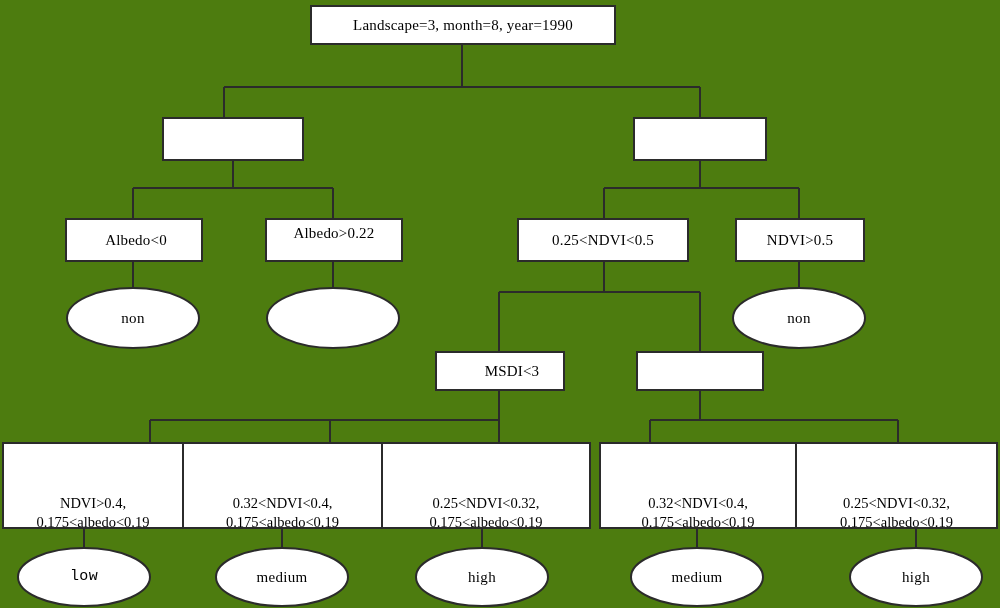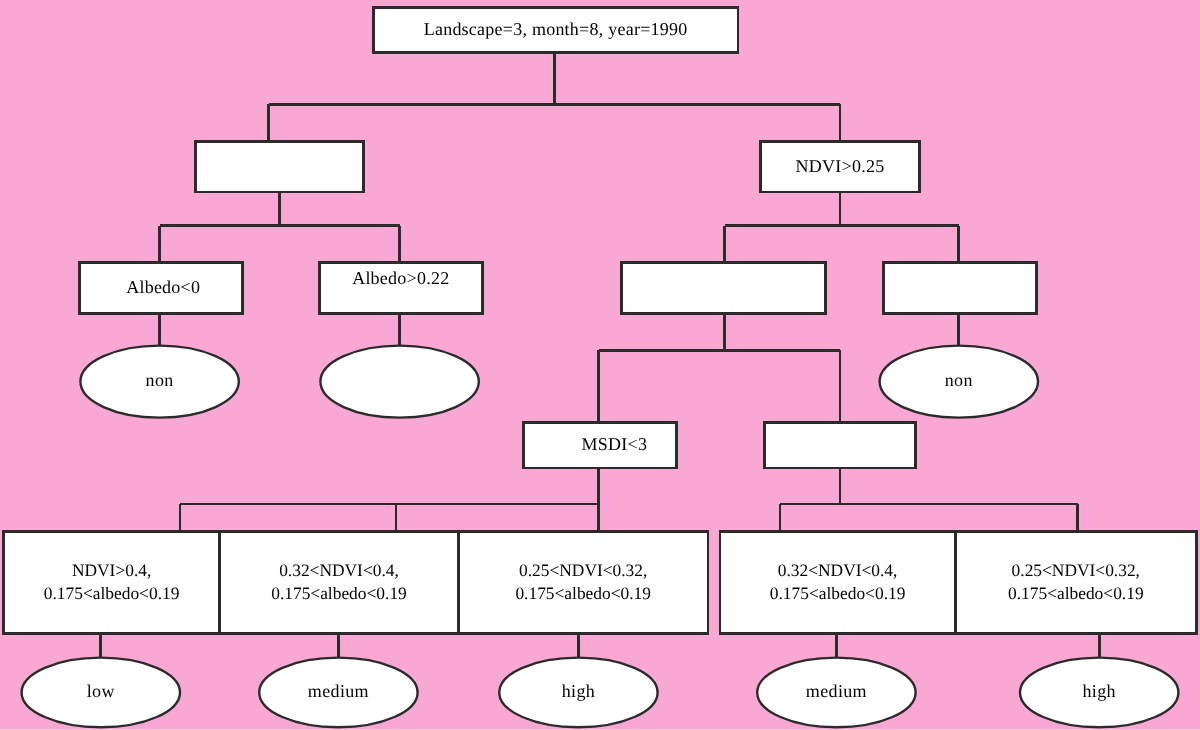--- a/index.html
+++ b/index.html
@@ -10,21 +10,21 @@
   body {
     width: 1000px;
     height: 608px;
     font-family: "Liberation Serif", "DejaVu Serif", serif;
     overflow: hidden;
   }
   #diagram-root {
     position: relative;
     width: 1000px;
     height: 608px;
-    background: #f9a8d4;
+    background: #4d7c0f;
   }
   #tree-svg {
     position: absolute;
     left: 0;
     top: 0;
     width: 1000px;
     height: 608px;
     display: block;
   }
   .node-label {
@@ -42,20 +42,21 @@
   .node-label .ln {
     display: block;
   }
   .rect-text {
     font-size: 15px;
     letter-spacing: 0.2px;
   }
   .rect-text-small {
     font-size: 14.5px;
     letter-spacing: 0px;
+    margin-top: 27px;
   }
   .ellipse-text {
     font-size: 15px;
     letter-spacing: 0.3px;
   }
   .hit {
     position: absolute;
     background: transparent;
   }
 </style>
@@ -138,24 +139,25 @@
       <ellipse cx="84" cy="577" rx="66" ry="29"></ellipse>
       <ellipse cx="282" cy="577" rx="66" ry="29"></ellipse>
       <ellipse cx="482" cy="577" rx="66" ry="29"></ellipse>
       <ellipse cx="697" cy="577" rx="66" ry="29"></ellipse>
       <ellipse cx="916" cy="577" rx="66" ry="29"></ellipse>
     </g>
   </svg>
 
   <div class="node-label rect-text" style="left:311px; top:6px; width:304px; height:38px;">Landscape=3, month=8, year=1990</div>
 
-  <div class="node-label rect-text" style="left:634px; top:118px; width:132px; height:42px;">NDVI&gt;0.25</div>
 
   <div class="node-label rect-text" style="left:66px; top:219px; width:140px; height:42px;">Albedo&lt;0</div>
   <div class="node-label rect-text" style="left:266px; top:219px; width:136px; height:28px;">Albedo&gt;0.22</div>
+  <div class="node-label rect-text" style="left:518px; top:219px; width:170px; height:42px;">0.25&lt;NDVI&lt;0.5</div>
+  <div class="node-label rect-text" style="left:736px; top:219px; width:128px; height:42px;">NDVI&gt;0.5</div>
 
   <div class="node-label ellipse-text" style="left:67px; top:288px; width:132px; height:60px;">non</div>
   <div class="node-label ellipse-text" style="left:733px; top:288px; width:132px; height:60px;">non</div>
 
   <div class="node-label rect-text" style="left:436px; top:352px; width:152px; height:38px;">MSDI&lt;3</div>
 
   <div class="node-label rect-text-small" style="left:3px; top:443px; width:180px; height:85px;">
     <span class="ln">NDVI&gt;0.4,</span>
     <span class="ln">0.175&lt;albedo&lt;0.19</span>
   </div>
@@ -169,21 +171,21 @@
   </div>
   <div class="node-label rect-text-small" style="left:600px; top:443px; width:196px; height:85px;">
     <span class="ln">0.32&lt;NDVI&lt;0.4,</span>
     <span class="ln">0.175&lt;albedo&lt;0.19</span>
   </div>
   <div class="node-label rect-text-small" style="left:796px; top:443px; width:201px; height:85px;">
     <span class="ln">0.25&lt;NDVI&lt;0.32,</span>
     <span class="ln">0.175&lt;albedo&lt;0.19</span>
   </div>
 
-  <div class="node-label ellipse-text" style="left:18px; top:548px; width:132px; height:58px;">low</div>
+  <div class="node-label ellipse-text" style="left:18px; top:548px; width:132px; height:58px;font-family:Liberation Mono, monospace;">low</div>
   <div class="node-label ellipse-text" style="left:216px; top:548px; width:132px; height:58px;">medium</div>
   <div class="node-label ellipse-text" style="left:416px; top:548px; width:132px; height:58px;">high</div>
   <div class="node-label ellipse-text" style="left:631px; top:548px; width:132px; height:58px;">medium</div>
   <div class="node-label ellipse-text" style="left:850px; top:548px; width:132px; height:58px;">high</div>
 
   <div class="hit" style="left:311px; top:6px;   width:304px; height:38px;"></div>
   <div class="hit" style="left:163px; top:118px; width:140px; height:42px;"></div>
   <div class="hit" style="left:634px; top:118px; width:132px; height:42px;"></div>
   <div class="hit" style="left:66px;  top:219px; width:136px; height:42px;"></div>
   <div class="hit" style="left:266px; top:219px; width:136px; height:42px;"></div>

